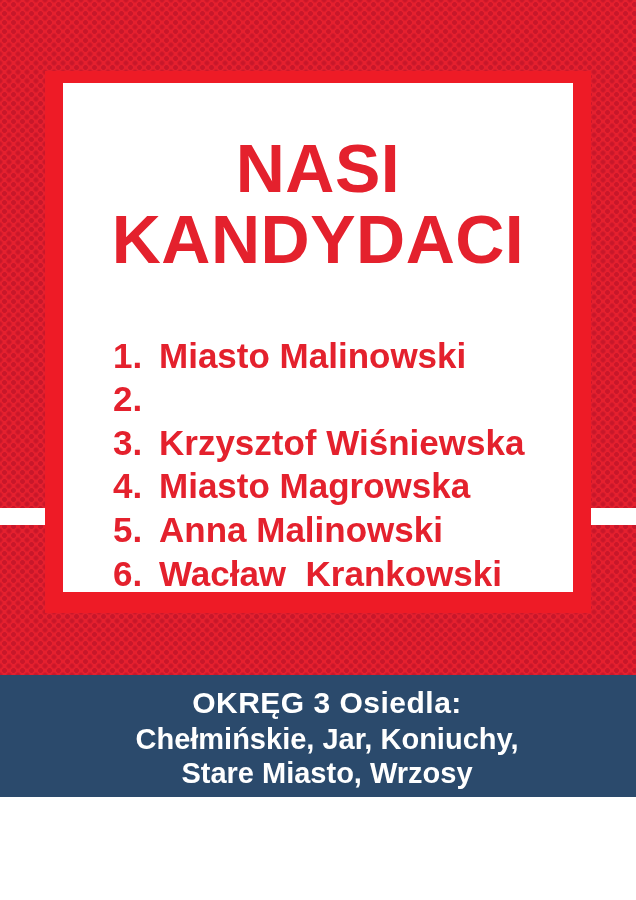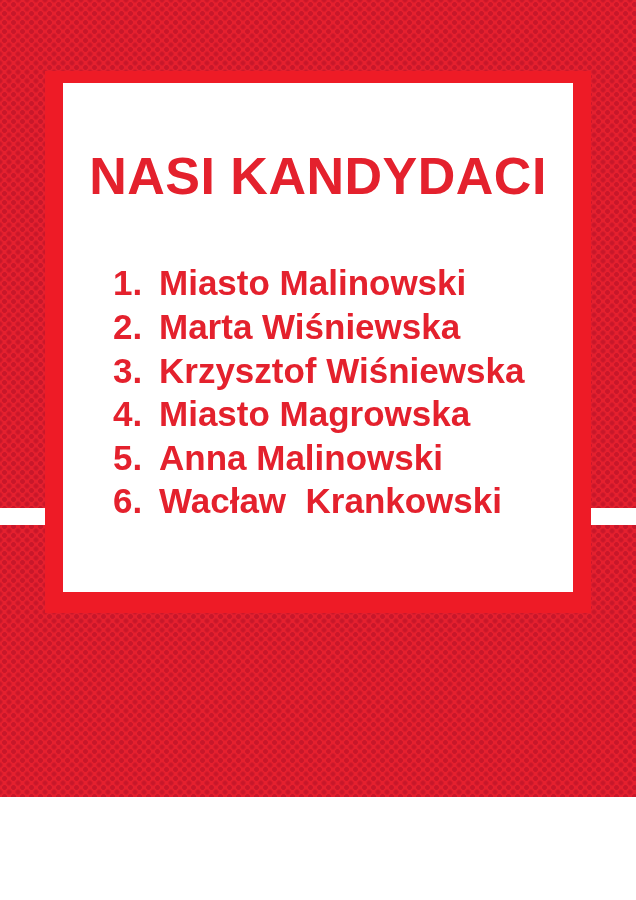--- a/index.html
+++ b/index.html
@@ -25,23 +25,23 @@
     position:absolute;left:45px;top:71px;
     width:546px;height:542px;
     box-sizing:border-box;
     background:#ffffff;
     border:solid #ee1b26;
     border-width:12px 18px 21px 18px;
     z-index:2;
   }
   .card-inner{position:relative;width:100%;height:100%;}
   .card-title{
-    margin:16px;padding-top:50px;
+    margin:0;padding-top:50px;
     text-align:center;
-    font-size:52px;line-height:1.05;
+    font-size:68px;line-height:1.05;
     font-weight:800;letter-spacing:0.5px;
     color:#e4212d;
   }
   .candidates{
     list-style:none;margin:0;padding:0;
     margin-top:58px;
     padding-left:50px;
     color:#e4212d;
     font-weight:700;
     font-size:35px;
@@ -78,21 +78,20 @@
   <div class="card">
     <div class="card-inner">
       <h1 class="card-title">NASI KANDYDACI</h1>
       <ol class="candidates">
         <li class="candidate">
           <span class="num">1.</span>
           <span class="name">Miasto Malinowski</span>
         </li>
         <li class="candidate">
           <span class="num">2.</span>
-          <span class="name">Marta Wiśniewska</span>
         </li>
         <li class="candidate">
           <span class="num">3.</span>
           <span class="name">Krzysztof Wiśniewska</span>
         </li>
         <li class="candidate">
           <span class="num">4.</span>
           <span class="name">Miasto Magrowska</span>
         </li>
         <li class="candidate">
@@ -100,20 +99,27 @@
           <span class="name">Anna Malinowski</span>
         </li>
         <li class="candidate">
           <span class="num">6.</span>
           <span class="name">Wacław  Krankowski</span>
         </li>
       </ol>
     </div>
   </div>
 
+  <div class="band">
+    <div class="band-text">
+      <div class="band-heading">OKRĘG 3 Osiedla:</div>
+      <div class="band-line">Chełmińskie, Jar, Koniuchy,</div>
+      <div class="band-line">Stare Miasto, Wrzosy</div>
+    </div>
+  </div>
 
   <div class="footer">
     
     
     
   </div>
 
 </div>
 
 </body></html>

